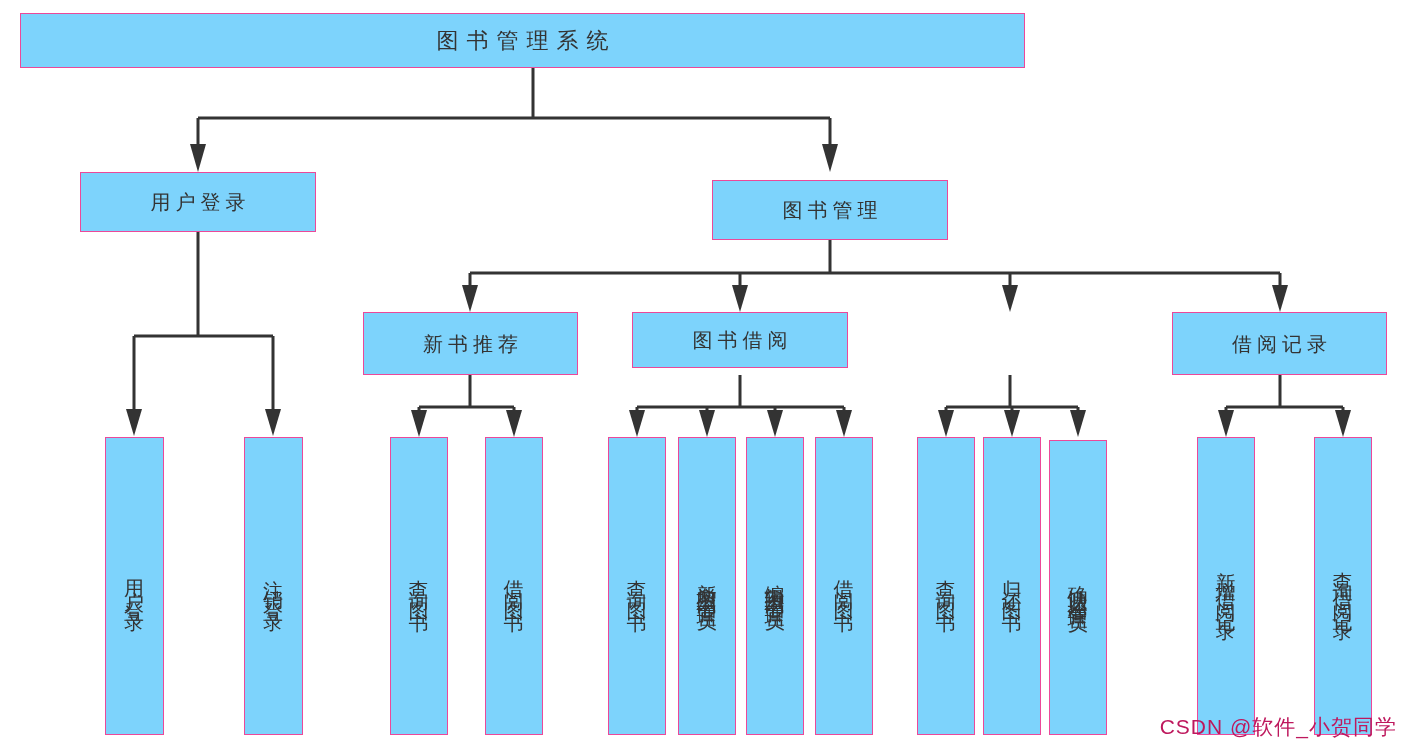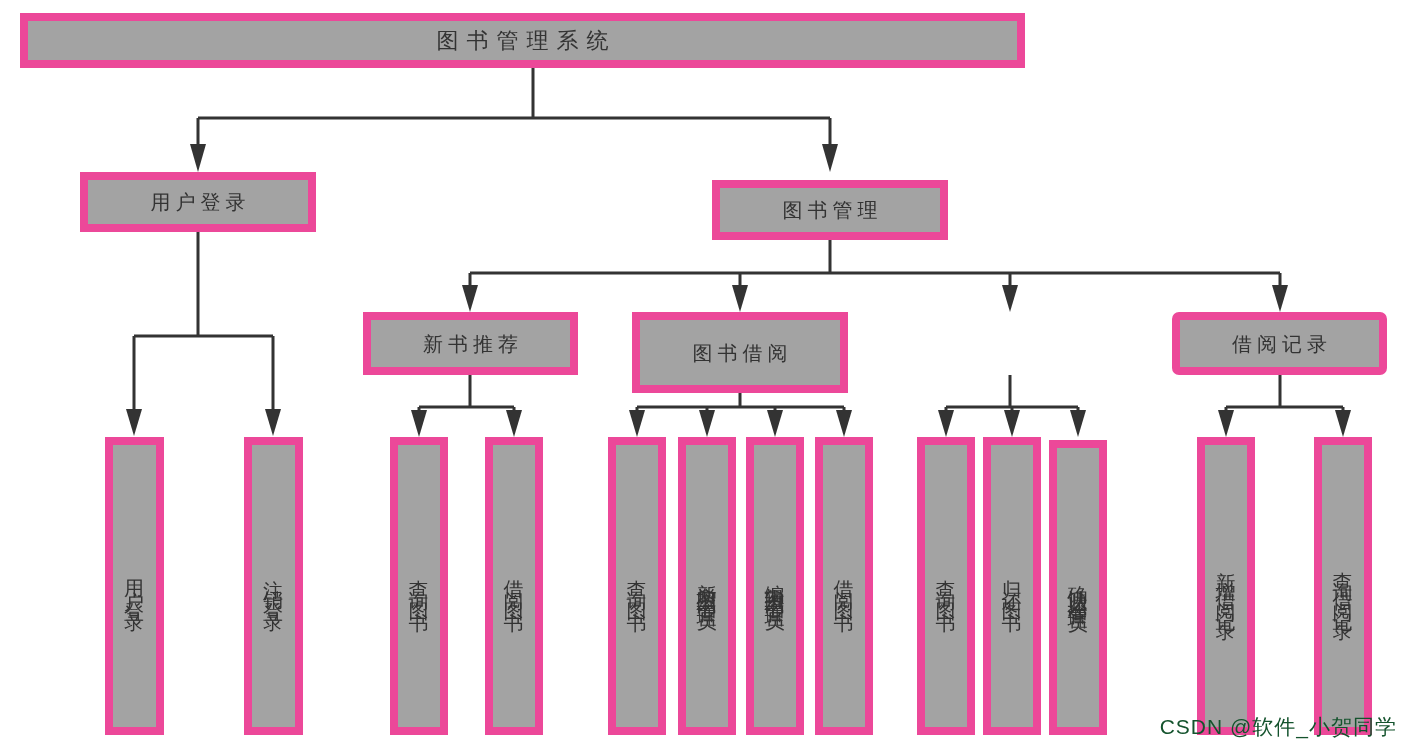--- a/index.html
+++ b/index.html
@@ -18,22 +18,22 @@
   .edges {
     position: absolute;
     left: 0;
     top: 0;
     width: 1405px;
     height: 747px;
   }
   .node {
     position: absolute;
     box-sizing: border-box;
-    background: #a3a3a3;
-    border: 8px solid #ec4899;
+    background: #7dd3fc;
+    border: 1px solid #ec4899;
     color: #333333;
     display: flex;
     align-items: center;
     justify-content: center;
     font-size: 20px;
     line-height: 1;
     white-space: nowrap;
   }
   .h-node { letter-spacing: 5px; text-indent: 5px; }
   .root-node { font-size: 22px; letter-spacing: 8px; text-indent: 8px; }
@@ -42,21 +42,21 @@
     text-orientation: mixed;
   }
   .ls4 { letter-spacing: 11px; }
   .ls6 { letter-spacing: 10px; }
   .ls9 { letter-spacing: 4px; }
   .watermark {
     position: absolute;
     right: 8px;
     bottom: 6px;
     font-size: 21px;
-    color: #14532d;
+    color: #be185d;
     letter-spacing: 1px;
     z-index: 5;
   }
   .stroke { stroke: #333333; stroke-width: 3; fill: none; }
   .head { fill: #333333; stroke: none; }
 </style>
 </head>
 <body>
 
 <div class="canvas">
@@ -103,22 +103,22 @@
       <path class="head" d="M1335 410 H1351 L1343 437 Z"></path>
     </g>
   </svg>
 
   <div class="node h-node root-node" style="left:20px; top:13px; width:1005px; height:55px;">图书管理系统</div>
 
   <div class="node h-node" style="left:80px; top:172px; width:236px; height:60px;">用户登录</div>
   <div class="node h-node" style="left:712px; top:180px; width:236px; height:60px;">图书管理</div>
 
   <div class="node h-node" style="left:363px; top:312px; width:215px; height:63px;">新书推荐</div>
-  <div class="node h-node" style="left:632px; top:312px; width:216px; height:81px;">图书借阅</div>
-  <div class="node h-node" style="left:1172px; top:312px; width:215px; height:63px;border-radius:7px;">借阅记录</div>
+  <div class="node h-node" style="left:632px; top:312px; width:216px; height:56px;">图书借阅</div>
+  <div class="node h-node" style="left:1172px; top:312px; width:215px; height:63px;">借阅记录</div>
 
   <div class="node v-node ls4" style="left:105px; top:437px; width:59px; height:298px;">用户登录</div>
   <div class="node v-node ls4" style="left:244px; top:437px; width:59px; height:298px;">注销登录</div>
 
   <div class="node v-node ls4" style="left:390px; top:437px; width:58px; height:298px;">查询图书</div>
   <div class="node v-node ls4" style="left:485px; top:437px; width:58px; height:298px;">借阅图书</div>
 
   <div class="node v-node ls4" style="left:608px; top:437px; width:58px; height:298px;">查询图书</div>
   <div class="node v-node ls9" style="left:678px; top:437px; width:58px; height:298px;">新增图书（管理员）</div>
   <div class="node v-node ls9" style="left:746px; top:437px; width:58px; height:298px;">编辑图书（管理员）</div>

